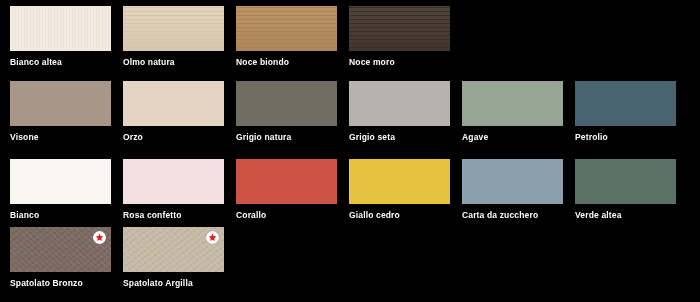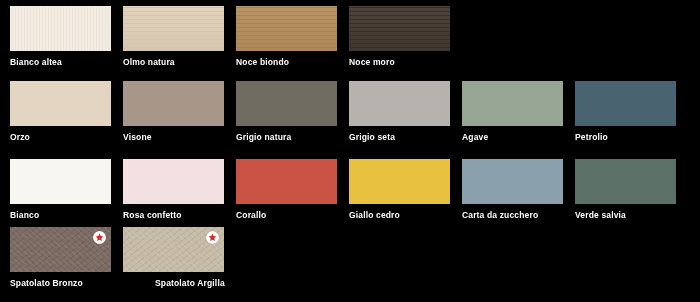--- a/index.html
+++ b/index.html
@@ -112,26 +112,26 @@
       </div>
       <div class="swatch-cell">
         <div class="swatch-chip" style="background-color: rgb(70, 58, 49);">
           <div class="grain" style="background-image: repeating-linear-gradient(0deg, rgba(0, 0, 0, 0) 0px, rgba(0, 0, 0, 0) 3px, rgb(46, 37, 30) 3px, rgb(46, 37, 30) 4px), linear-gradient(rgba(255, 255, 255, 0.1), rgba(0, 0, 0, 0.1)); opacity: 0.5;"></div>
         </div>
         <span class="swatch-label" style="color: rgb(255, 255, 255);">Noce moro</span>
       </div>
     </div>
     <div class="swatch-row row-2">
       <div class="swatch-cell">
+        <div class="swatch-chip" style="background-color: rgb(168, 150, 137);"></div>
+        <span class="swatch-label" style="color: rgb(255, 255, 255);">Visone</span>
+      </div>
+      <div class="swatch-cell">
         <div class="swatch-chip" style="background-color: rgb(227, 213, 194);"></div>
         <span class="swatch-label" style="color: rgb(255, 255, 255);">Orzo</span>
-      </div>
-      <div class="swatch-cell">
-        <div class="swatch-chip" style="background-color: rgb(168, 150, 137);"></div>
-        <span class="swatch-label" style="color: rgb(255, 255, 255);">Visone</span>
       </div>
       <div class="swatch-cell">
         <div class="swatch-chip" style="background-color: rgb(113, 108, 97);"></div>
         <span class="swatch-label" style="color: rgb(255, 255, 255);">Grigio natura</span>
       </div>
       <div class="swatch-cell">
         <div class="swatch-chip" style="background-color: rgb(182, 178, 174);"></div>
         <span class="swatch-label" style="color: rgb(255, 255, 255);">Grigio seta</span>
       </div>
       <div class="swatch-cell">
@@ -159,21 +159,21 @@
       <div class="swatch-cell">
         <div class="swatch-chip" style="background-color: rgb(231, 193, 63);"></div>
         <span class="swatch-label" style="color: rgb(255, 255, 255);">Giallo cedro</span>
       </div>
       <div class="swatch-cell">
         <div class="swatch-chip" style="background-color: rgb(139, 160, 173);"></div>
         <span class="swatch-label" style="color: rgb(255, 255, 255);">Carta da zucchero</span>
       </div>
       <div class="swatch-cell">
         <div class="swatch-chip" style="background-color: rgb(91, 113, 104);"></div>
-        <span class="swatch-label" style="color: rgb(255, 255, 255);">Verde salvia</span>
+        <span class="swatch-label" style="color: rgb(255, 255, 255);">Verde altea</span>
       </div>
     </div>
     <div class="swatch-row row-4">
       <div class="swatch-cell">
         <div class="swatch-chip" style="background-color: rgb(124, 107, 99);">
           <div class="grain" style="background-image: repeating-linear-gradient(42deg, rgba(255, 255, 255, 0.13) 0px, rgba(255, 255, 255, 0.13) 1px, rgba(0, 0, 0, 0) 1px, rgba(0, 0, 0, 0) 4px), repeating-linear-gradient(-38deg, rgb(106, 90, 82) 0px, rgb(106, 90, 82) 1px, rgba(0, 0, 0, 0) 1px, rgba(0, 0, 0, 0) 5px); opacity: 0.55;"></div>
           <div class="badge" style="background: rgb(255, 255, 255);">
             <svg width="9" height="9" viewBox="0 0 24 24">
               <path d="M12 1.6l3.1 6.5 7.1 1-5.2 5 1.3 7.1L12 17.8 5.7 21.2 7 14.1 1.8 9.1l7.1-1z" fill="#e1252b"></path>
             </svg>
@@ -183,16 +183,16 @@
       </div>
       <div class="swatch-cell">
         <div class="swatch-chip" style="background-color: rgb(198, 187, 166);">
           <div class="grain" style="background-image: repeating-linear-gradient(42deg, rgba(255, 255, 255, 0.13) 0px, rgba(255, 255, 255, 0.13) 1px, rgba(0, 0, 0, 0) 1px, rgba(0, 0, 0, 0) 4px), repeating-linear-gradient(-38deg, rgb(178, 167, 143) 0px, rgb(178, 167, 143) 1px, rgba(0, 0, 0, 0) 1px, rgba(0, 0, 0, 0) 5px); opacity: 0.55;"></div>
           <div class="badge" style="background: rgb(255, 255, 255);">
             <svg width="9" height="9" viewBox="0 0 24 24">
               <path d="M12 1.6l3.1 6.5 7.1 1-5.2 5 1.3 7.1L12 17.8 5.7 21.2 7 14.1 1.8 9.1l7.1-1z" fill="#e1252b"></path>
             </svg>
           </div>
         </div>
-        <span class="swatch-label" style="color: rgb(255, 255, 255); margin-left: 32px;">Spatolato Argilla</span>
+        <span class="swatch-label" style="color: rgb(255, 255, 255);">Spatolato Argilla</span>
       </div>
     </div>
   </div>
 
 </body></html>

